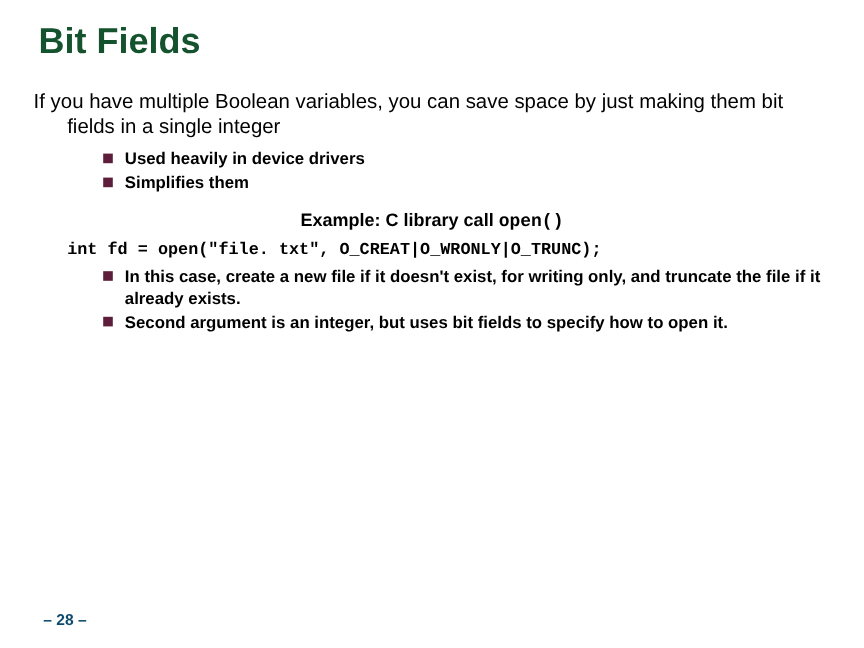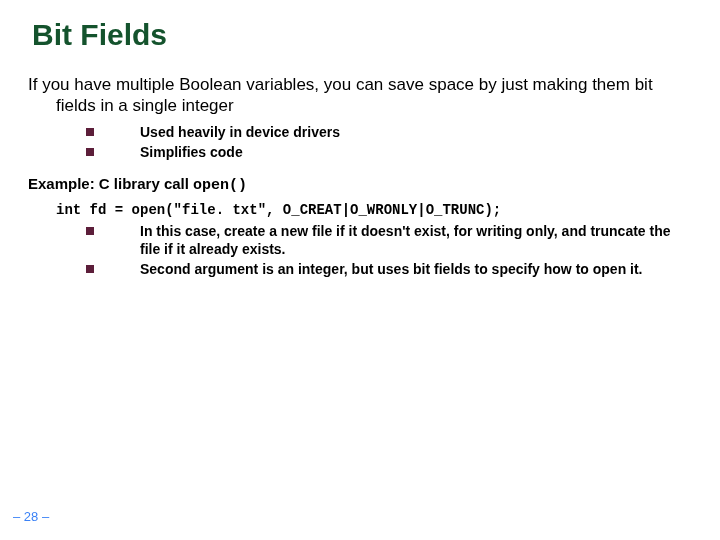--- a/index.html
+++ b/index.html
@@ -42,62 +42,64 @@
     line-height: 1.3;
   }
   .bullet-marker {
     flex: 0 0 auto;
     width: 8px;
     height: 8px;
     background: #5c1e3a;
     margin-top: 5px;
     margin-right: 10px;
   }
-  .bullet-text { flex: 1 1 auto; margin-left: 36px; }
+  .bullet-text { flex: 1 1 auto; }
   .example-line {
     font-size: 15px;
     font-weight: bold;
     margin-bottom: 8px;
+    text-align: center;
   }
   .example-line .mono { font-family: "Courier New", monospace; font-weight: bold; }
   .code-line {
     font-family: "Courier New", monospace;
     font-size: 14px;
     font-weight: bold;
     margin-left: 28px;
     margin-bottom: 4px;
     white-space: pre;
   }
   .sub-bullet-list {
     margin-left: 58px;
     margin-top: 2px;
   }
   .page-number {
     position: absolute;
-    left: 13px;
+    left: 36px;
     bottom: 16px;
     font-size: 13px;
-    color: #3b82f6;
+    color: #0c4a6e;
+    font-weight: bold;
   }
 </style>
 </head>
 <body>
 
 <div class="title">Bit Fields</div>
 
 <div class="para">If you have multiple Boolean variables, you can save space by just making them bit fields in a single integer</div>
 
 <div class="bullet-list">
   <div class="bullet-item">
     <div class="bullet-marker"></div>
     <div class="bullet-text">Used heavily in device drivers</div>
   </div>
   <div class="bullet-item">
     <div class="bullet-marker"></div>
-    <div class="bullet-text">Simplifies code</div>
+    <div class="bullet-text">Simplifies them</div>
   </div>
 </div>
 
 <div class="example-line">
   <span>Example: C library call </span><span class="mono">open()</span>
 </div>
 
 <div class="code-line">int fd = open("file. txt", O_CREAT|O_WRONLY|O_TRUNC);</div>
 
 <div class="sub-bullet-list">

